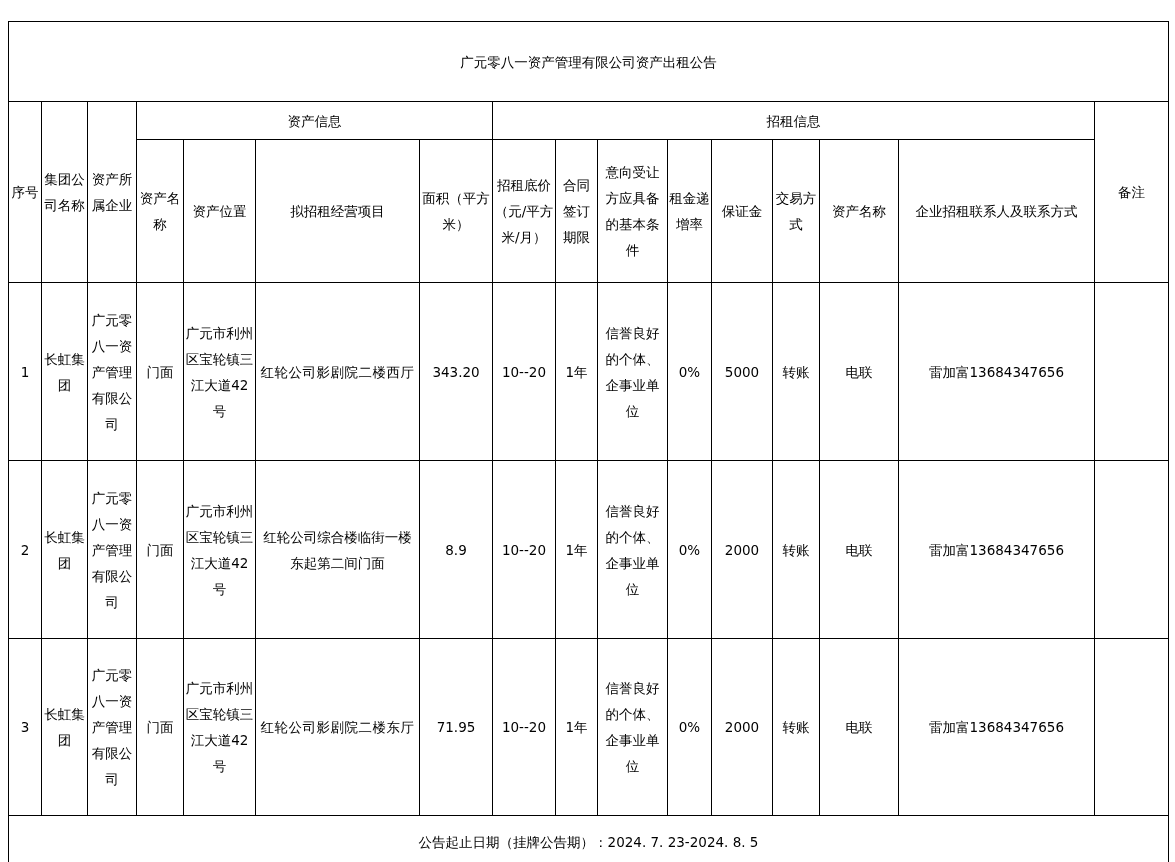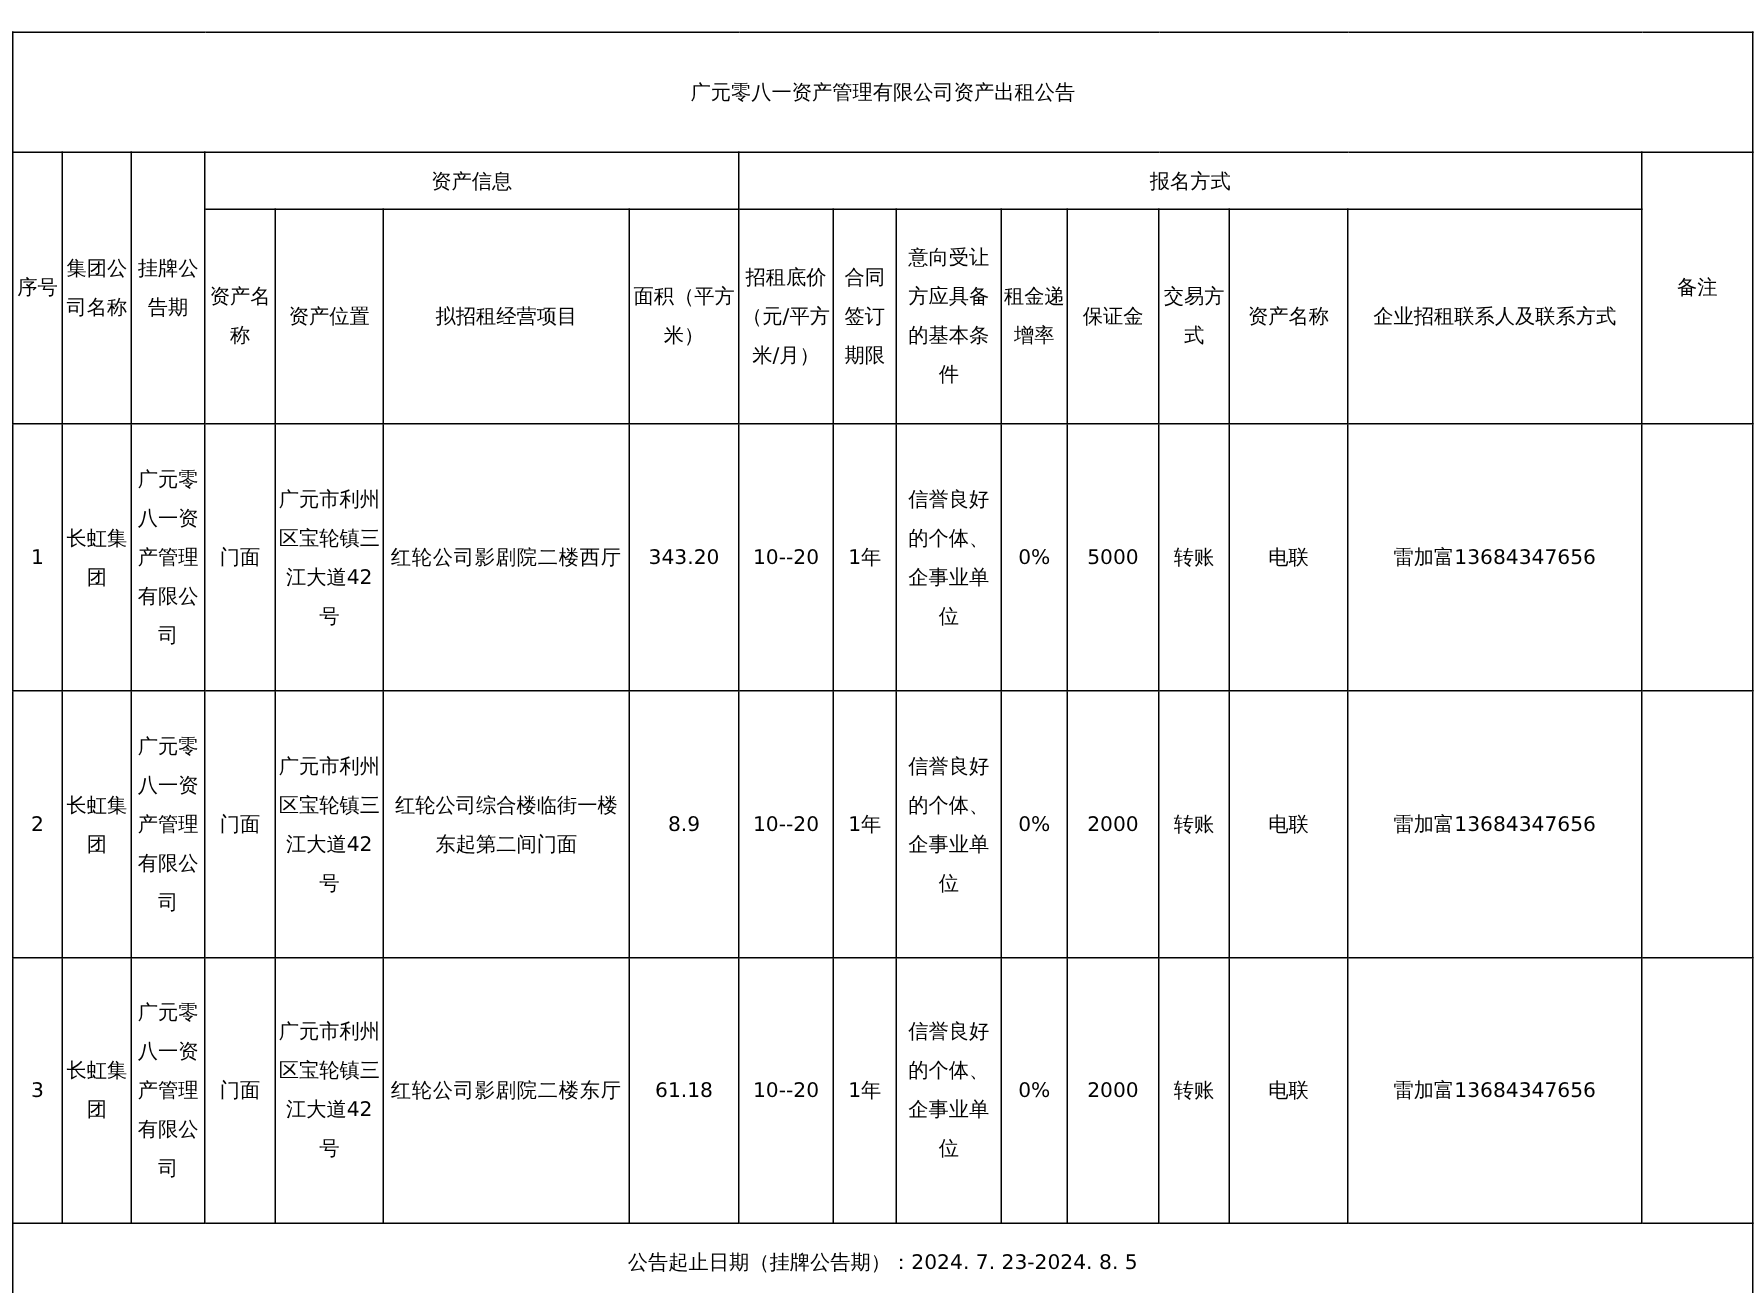--- a/index.html
+++ b/index.html
@@ -36,23 +36,23 @@
   </colgroup>
 
   <tbody>
       <tr style="height:80px">
     <td colspan="16" class="title">广元零八一资产管理有限公司资产出租公告</td>
   </tr>
 
   <tr style="height:38px">
     <td rowspan="2">序号</td>
     <td rowspan="2">集团公司名称</td>
-    <td rowspan="2">挂牌公告期</td>
+    <td rowspan="2">资产所属企业</td>
     <td colspan="4">资产信息</td>
-    <td colspan="8">报名方式</td>
+    <td colspan="8">招租信息</td>
     <td rowspan="2">备注</td>
   </tr>
 
   <tr style="height:143px">
     <td>资产名称</td>
     <td>资产位置</td>
     <td>拟招租经营项目</td>
     <td>面积（平方米）</td>
     <td>招租底价（元/平方米/月）</td>
     <td>合同签订期限</td>
@@ -102,21 +102,21 @@
     <td></td>
   </tr>
 
   <tr style="height:177px">
     <td>3</td>
     <td>长虹集团</td>
     <td>广元零八一资产管理有限公司</td>
     <td>门面</td>
     <td>广元市利州区宝轮镇三江大道42号</td>
     <td class="project-cell">红轮公司影剧院二楼东厅</td>
-    <td>61.18</td>
+    <td>71.95</td>
     <td>10--20</td>
     <td>1年</td>
     <td>信誉良好的个体、企事业单位</td>
     <td>0%</td>
     <td>2000</td>
     <td>转账</td>
     <td>电联</td>
     <td>雷加富13684347656</td>
     <td></td>
   </tr>

